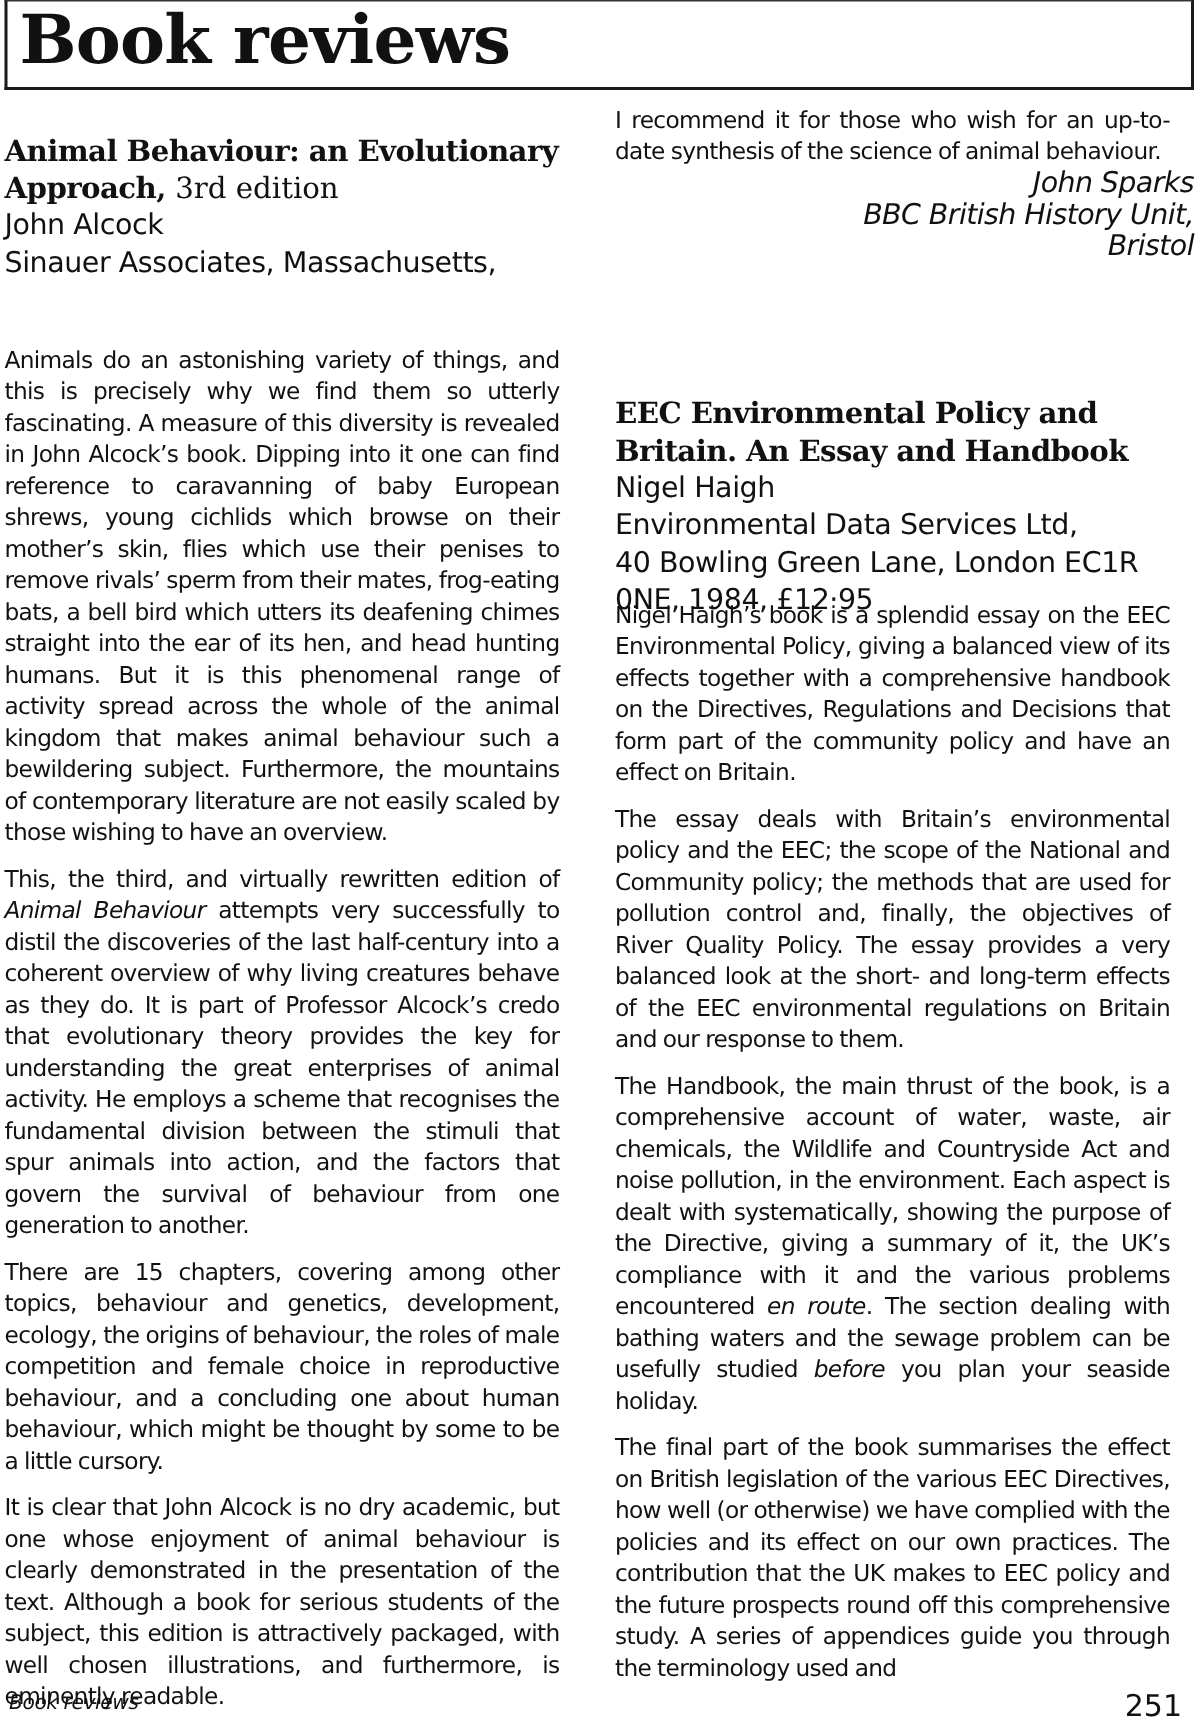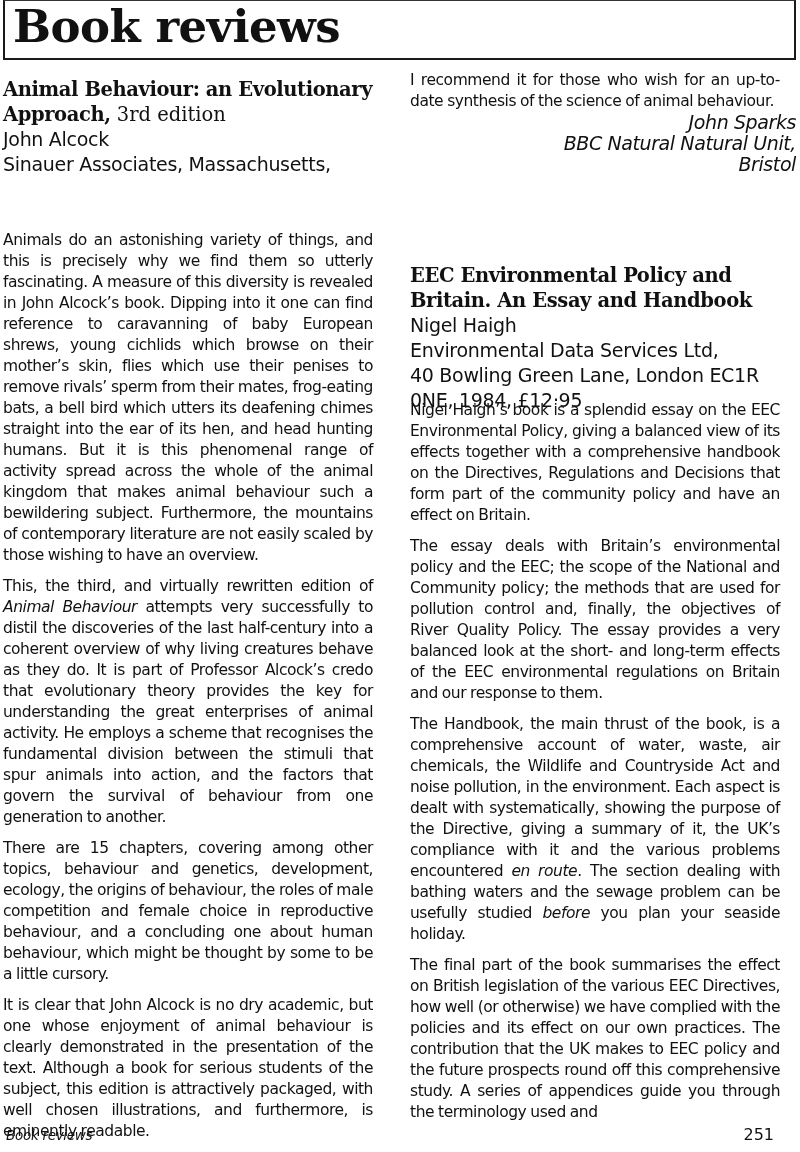--- a/index.html
+++ b/index.html
@@ -30,50 +30,50 @@
       font-size: 15.5px; line-height: 21px; text-align: justify;
       margin: 0 16px 10px 0; letter-spacing: -0.45px; word-spacing: -0.5px;
     }
     .para .ital { font-style: italic; }
     .signoff { text-align: right; font-style: italic; font-size: 19px; line-height: 21px; letter-spacing: -0.4px; }
     .footer-left {
       position: absolute; left: 6px; top: 1127px;
       font-style: italic; font-size: 13.5px; letter-spacing: -0.3px;
     }
     .footer-right {
-      position: absolute; right: 26px; top: 1125px;
-      font-size: 16px; letter-spacing: 0px;
+      position: absolute; right: 12px; top: 1125px;
+      font-size: 20px; letter-spacing: 0px;
     }
   </style>
 </head>
 <body>
 
 <div class="header-box">
   <div class="header-title">Book reviews</div>
 </div>
 
-<div class="col col-left" style="top:77px;">
+<div class="col col-left" style="top:88px;">
   <div class="book-head">
     <span class="title">Animal Behaviour: an Evolutionary Approach,</span><span class="ed"> 3rd edition</span>
     <div class="meta">John Alcock</div>
     <div class="meta">Sinauer Associates, Massachusetts,</div>
   </div>
 </div>
 
 <div class="col col-left" style="top:230px;">
   <p class="para">Animals do an astonishing variety of things, and this is precisely why we find them so utterly fascinating. A measure of this diversity is revealed in John Alcock’s book. Dipping into it one can find reference to caravanning of baby European shrews, young cichlids which browse on their mother’s skin, flies which use their penises to remove rivals’ sperm from their mates, frog-eating bats, a bell bird which utters its deafening chimes straight into the ear of its hen, and head hunting humans. But it is this phenomenal range of activity spread across the whole of the animal kingdom that makes animal behaviour such a bewildering subject. Furthermore, the mountains of contemporary literature are not easily scaled by those wishing to have an overview.</p>
   <p class="para"><span>This, the third, and virtually rewritten edition of </span><span class="ital">Animal Behaviour</span><span> attempts very successfully to distil the discoveries of the last half-century into a coherent overview of why living creatures behave as they do. It is part of Professor Alcock’s credo that evolutionary theory provides the key for understanding the great enterprises of animal activity. He employs a scheme that recognises the fundamental division between the stimuli that spur animals into action, and the factors that govern the survival of behaviour from one generation to another.</span></p>
   <p class="para">There are 15 chapters, covering among other topics, behaviour and genetics, development, ecology, the origins of behaviour, the roles of male competition and female choice in reproductive behaviour, and a concluding one about human behaviour, which might be thought by some to be a little cursory.</p>
   <p class="para">It is clear that John Alcock is no dry academic, but one whose enjoyment of animal behaviour is clearly demonstrated in the presentation of the text. Although a book for serious students of the subject, this edition is attractively packaged, with well chosen illustrations, and furthermore, is eminently readable.</p>
 </div>
 
 <div class="col col-right" style="top:70px;">
   <p class="para" style="margin-bottom:0;">I recommend it for those who wish for an up-to-date synthesis of the science of animal behaviour.</p>
   <div class="signoff">John Sparks</div>
-  <div class="signoff">BBC Natural Natural Unit,</div>
+  <div class="signoff">BBC British History Unit,</div>
   <div class="signoff">Bristol</div>
 </div>
 
 <div class="col col-right" style="top:263px;">
   <div class="book-head">
     <div class="title">EEC Environmental Policy and Britain. An Essay and Handbook</div>
     <div class="meta">Nigel Haigh</div>
     <div class="meta">Environmental Data Services Ltd,</div>
     <div class="meta">40 Bowling Green Lane, London EC1R 0NE, 1984, £12·95</div>
   </div>

